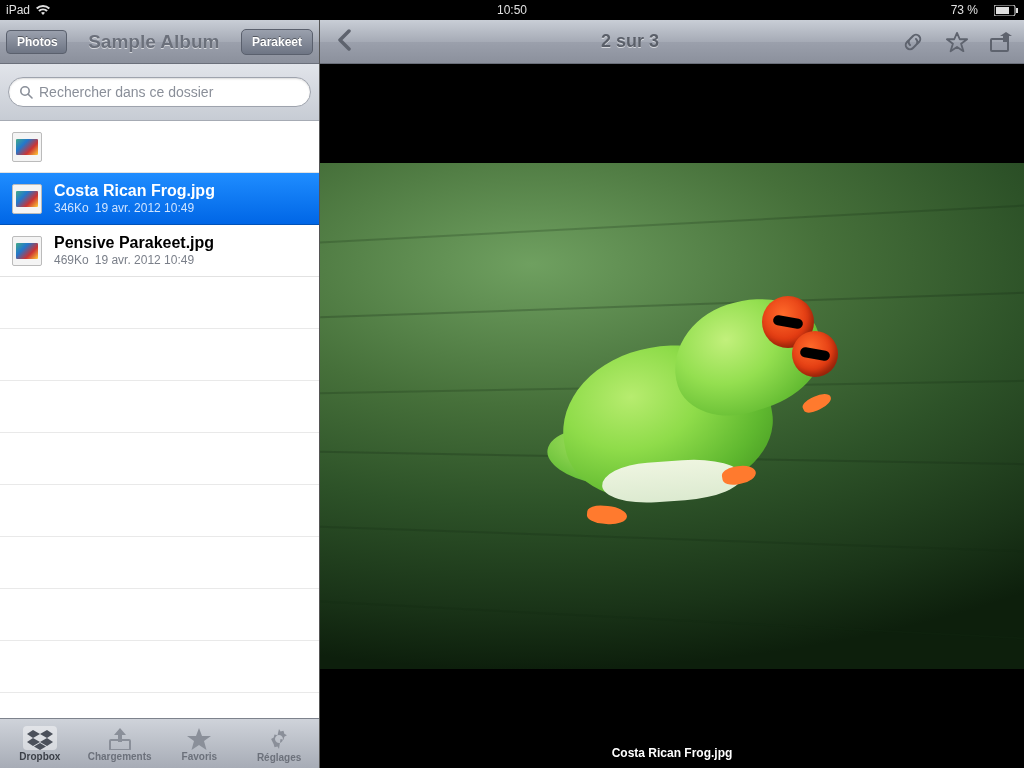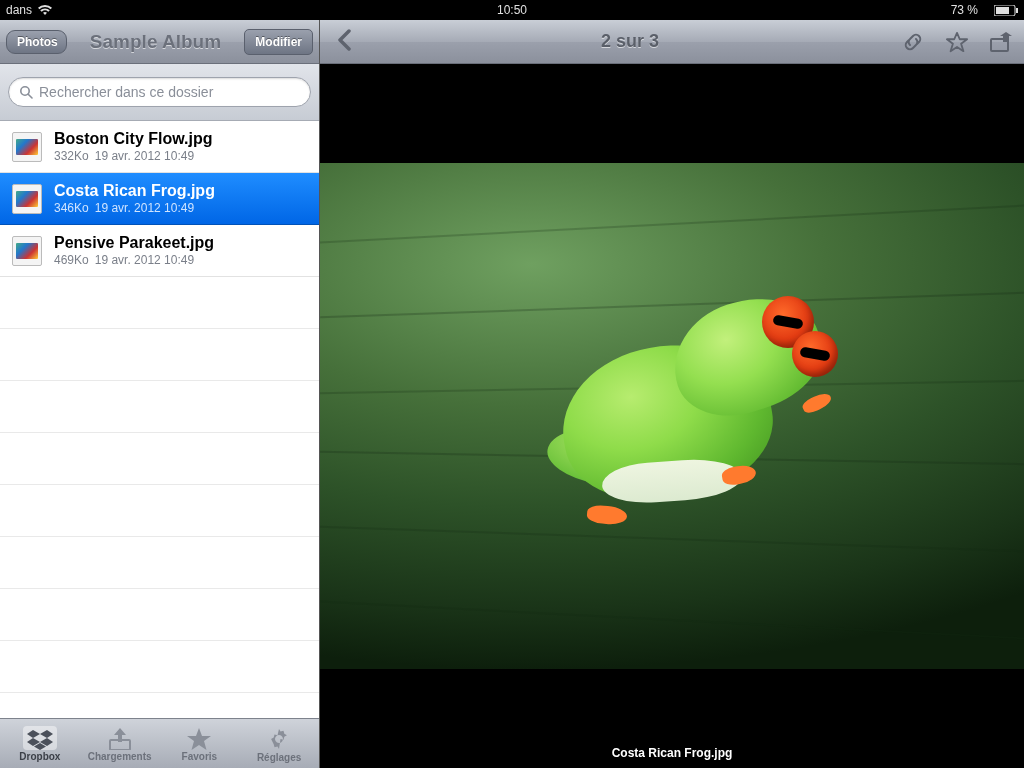--- a/index.html
+++ b/index.html
@@ -9,21 +9,21 @@
   .status-bar { position: absolute; top: 0; left: 0; right: 0; height: 20px; background: #000; color: #e0e0e0; font-size: 12px; display: flex; align-items: center; justify-content: center; }
   .status-left { position: absolute; left: 6px; display: flex; align-items: center; gap: 6px; }
   .status-right { position: absolute; right: 6px; display: flex; align-items: center; gap: 16px; }
   .wifi-icon, .battery-icon { display: inline-flex; }
 
   .app { position: absolute; top: 20px; left: 0; right: 0; bottom: 0; display: flex; }
 
   
   .sidebar { width: 320px; height: 100%; background: #fff; display: flex; flex-direction: column; border-right: 1px solid #555; }
   .side-header { height: 44px; background: linear-gradient(#c9ced6, #a6abb6 50%, #9ba0ac 51%, #8b909c); border-bottom: 1px solid #6a6f7a; display: flex; align-items: center; padding: 0 6px; gap: 8px; }
-  .nav-btn { background: linear-gradient(#9aa0ad, #6e7584); border: 1px solid #5a606d; border-radius: 9px; color: #fff; font-size: 12px; font-weight: bold; padding: 4px 8px 4px 14px; position: relative; text-shadow: 0 -1px 0 rgba(0,0,0,.4); cursor: pointer; }
+  .nav-btn { background: linear-gradient(#9aa0ad, #6e7584); border: 1px solid #5a606d; border-radius: 4px; color: #fff; font-size: 12px; font-weight: bold; padding: 4px 8px 4px 14px; position: relative; text-shadow: 0 -1px 0 rgba(0,0,0,.4); cursor: pointer; }
   .nav-btn::before { content: ""; position: absolute; left: -6px; top: 3px; bottom: 3px; width: 14px; background: linear-gradient(#9aa0ad, #6e7584); border: 1px solid #5a606d; border-right: none; transform: skewX(0deg) rotate(45deg); border-radius: 3px; z-index: -1; }
   .nav-btn.back-shape { padding-left: 10px; }
   .side-title { flex: 1; text-align: center; font-size: 19px; font-weight: bold; color: #6b707b; text-shadow: 0 1px 0 rgba(255,255,255,.6); }
   .edit-btn { background: linear-gradient(#9aa0ad, #6e7584); border: 1px solid #5a606d; border-radius: 5px; color: #fff; font-size: 12px; font-weight: bold; padding: 5px 10px; text-shadow: 0 -1px 0 rgba(0,0,0,.4); cursor: pointer; }
 
   .search-row { height: 57px; background: linear-gradient(#e1e4ea, #c7ccd4); border-bottom: 1px solid #a6abb4; display: flex; align-items: center; padding: 0 8px; }
   .search-field { flex: 1; height: 30px; border-radius: 15px; border: 1px solid #9ea3ad; background: #fff; display: flex; align-items: center; padding: 0 10px; gap: 6px; box-shadow: inset 0 1px 2px rgba(0,0,0,.15); }
   .search-field input { border: none; outline: none; flex: 1; font-size: 14px; background: transparent; color: #333; }
   .search-field input::placeholder { color: #8a8f99; }
   .mag-icon svg { display: block; }
@@ -87,21 +87,21 @@
   .frog .foot.f2 { left: 230px; top: 190px; transform: rotate(-10deg); width: 34px; }
   .frog .foot.f3 { left: 310px; top: 120px; transform: rotate(-25deg); width: 30px; height: 14px; }
 
   .caption { position: absolute; left: 0; right: 0; bottom: 8px; text-align: center; color: #fff; font-size: 12px; font-weight: bold; }
 </style>
 </head>
 <body>
 
 <div class="status-bar">
   <div class="status-left">
-    <span>dans</span>
+    <span>iPad</span>
     <span class="wifi-icon">
       <svg width="14" height="12" viewBox="0 0 14 12">
           <path d="M7 11 L5 8.8 A3 3 0 0 1 9 8.8 Z M2.2 6.3 A7 7 0 0 1 11.8 6.3 L10.3 7.8 A5 5 0 0 0 3.7 7.8 Z M0 3.8 A10 10 0 0 1 14 3.8 L12.6 5.2 A8 8 0 0 0 1.4 5.2 Z" fill="#e0e0e0"></path>
         </svg>
     </span>
   </div>
   <span>10:50</span>
   <div class="status-right">
     <span>73 %</span>
     <span class="battery-icon">
@@ -113,44 +113,40 @@
     </span>
   </div>
 </div>
 
 <div class="app">
 
   <div class="sidebar">
     <div class="side-header">
       <button class="nav-btn back-shape">Photos</button>
       <div class="side-title">Sample Album</div>
-      <button class="edit-btn">Modifier</button>
+      <button class="edit-btn">Parakeet</button>
     </div>
 
     <div class="search-row">
       <div class="search-field">
         <span class="mag-icon">
           <svg width="14" height="14" viewBox="0 0 14 14">
               <circle cx="6" cy="6" r="4.2" fill="none" stroke="#8a8f99" stroke-width="1.6"></circle>
               <line x1="9.2" y1="9.2" x2="13" y2="13" stroke="#8a8f99" stroke-width="1.6" stroke-linecap="round"></line>
             </svg>
         </span>
         <input type="text" placeholder="Rechercher dans ce dossier" style="">
       </div>
     </div>
 
     <div class="file-list">
       <div class="file-row">
         <div class="thumb">
             <div class="thumb-inner"></div>
           </div>
-        <div class="file-info">
-          <div class="file-name">Boston City Flow.jpg</div>
-          <div class="file-meta"><span>332Ko</span><span class="sep"></span><span>19 avr. 2012 10:49</span></div>
-        </div>
       </div>
       <div class="file-row selected">
         <div class="thumb">
             <div class="thumb-inner"></div>
           </div>
         <div class="file-info">
           <div class="file-name">Costa Rican Frog.jpg</div>
           <div class="file-meta"><span>346Ko</span><span class="sep"></span><span>19 avr. 2012 10:49</span></div>
         </div>
       </div>

